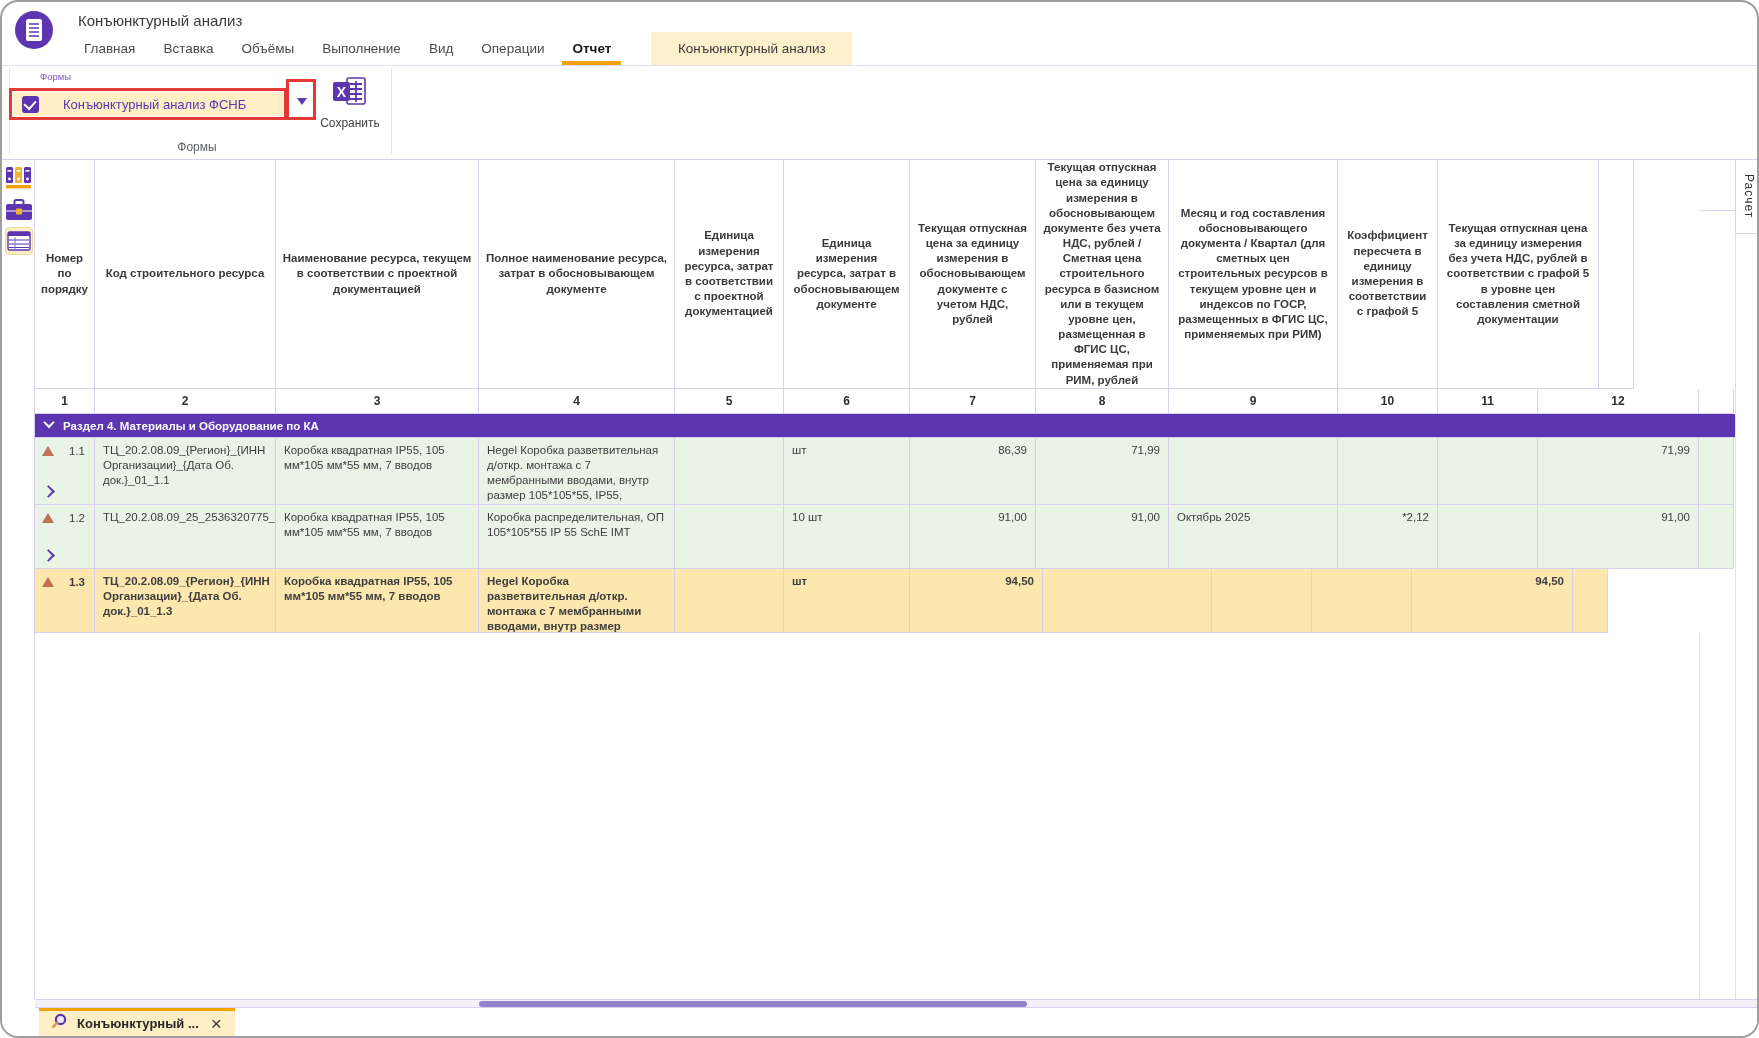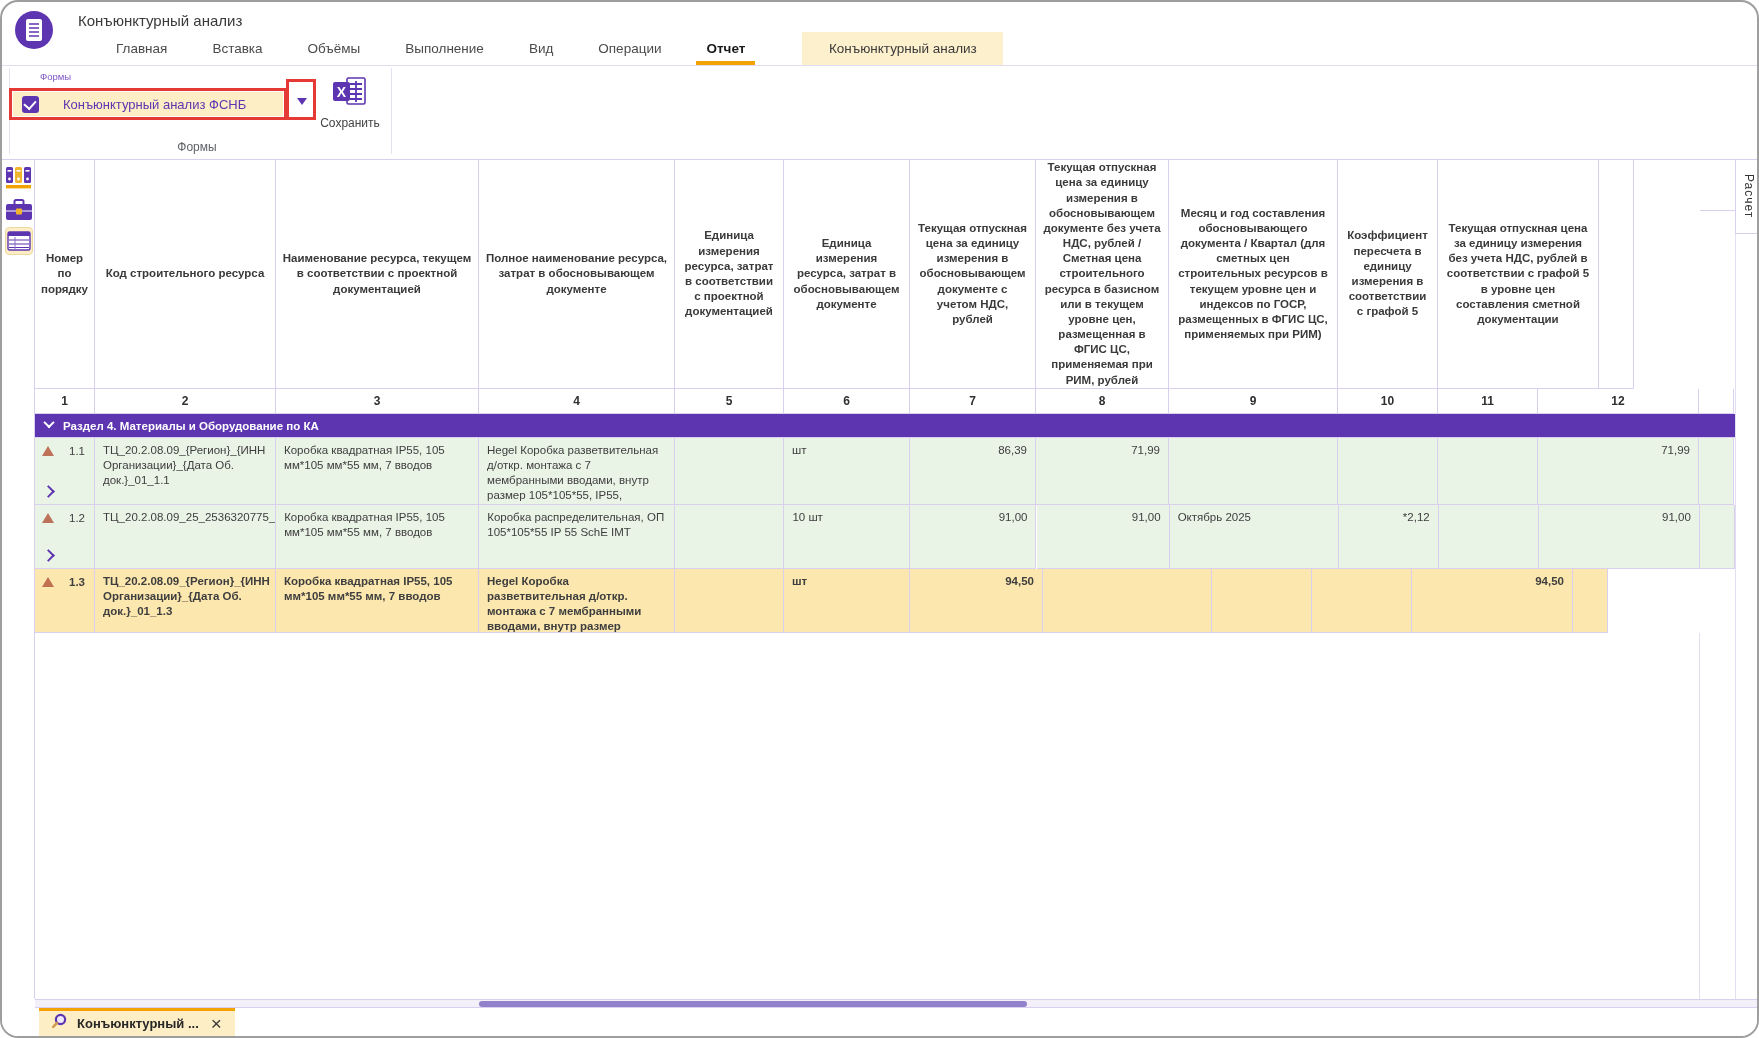--- a/index.html
+++ b/index.html
@@ -3,21 +3,21 @@
 <meta charset="utf-8">
 <style>
   * { box-sizing: border-box; margin: 0; padding: 0; }
   html,body { background:#fff; }
   body { font-family: "Liberation Sans", "DejaVu Sans", sans-serif; }
   .window { position:relative; width:1759px; height:1038px; border:2px solid #9e9e9e; border-radius:18px; overflow:hidden; background:#fff; }
 
   
   .appicon { position:absolute; left:12px; top:8px; width:40px; height:40px; }
   .page-title { position:absolute; left:76px; top:10px; font-size:15px; color:#3a3a3a; }
-  .menu-row { position:absolute; left:82px; top:30px; height:33px; display:flex; align-items:stretch; gap:45px;margin-left:32px; }
+  .menu-row { position:absolute; left:82px; top:30px; height:33px; display:flex; align-items:stretch; gap:28px; }
   .menu-item { position:relative; display:flex; align-items:center; font-size:13.5px; color:#4a4a4a; cursor:default; white-space:nowrap; }
   .menu-item.active { font-weight:bold; color:#1b1b1b; }
   .menu-item.active::after { content:""; position:absolute; left:-10px; right:-10px; bottom:0; height:4px; background:#f2a202; }
   .ribbon-tab { position:relative; margin-left:12px; width:201px; display:flex; align-items:center; justify-content:center; background:#fdf0cd; font-size:13.5px; color:#3b3b3b; }
   .topbar-border { position:absolute; left:0; top:63px; width:100%; height:1px; background:#e2dcf1; }
 
   
   .toolbar { position:absolute; left:0; top:64px; width:100%; height:94px; background:#fff; border-bottom:1px solid #d9cfee; }
   .tb-sep { position:absolute; top:2px; width:1px; height:86px; background:#e6e1f2; }
   .mini-label { position:absolute; left:38px; top:5px; font-size:9.5px; color:#7e57c2; }
@@ -225,21 +225,21 @@
           <div class="tcell dcell" style="width: 109px; height: 67px;"></div>
           <div class="tcell dcell" style="width: 126px; height: 67px;">шт</div>
           <div class="tcell dcell al-r" style="width: 126px; height: 67px;">86,39</div>
           <div class="tcell dcell al-r" style="width: 133px; height: 67px;">71,99</div>
           <div class="tcell dcell" style="width: 169px; height: 67px;"></div>
           <div class="tcell dcell al-r" style="width: 100px; height: 67px;"></div>
           <div class="tcell dcell" style="width: 100px; height: 67px;"></div>
           <div class="tcell dcell al-r" style="width: 161px; height: 67px;">71,99</div>
           <div class="tcell dcell" style="width: 35px;"></div>
         </div>
-        <div class="trow row-green" style="height: 64px; justify-content: space-between;">
+        <div class="trow row-green" style="height: 64px;">
           <div class="tcell dcell" style="width: 60px; height: 64px;">
             <span class="warn-tri"></span>
             <span class="row-num">1.2</span>
             <span class="chev"></span>
           </div>
           <div class="tcell dcell" style="width: 181px; height: 64px;">ТЦ_20.2.08.09_25_2536320775_22.10.2025_01_1.2</div>
           <div class="tcell dcell" style="width: 203px; height: 64px;">Коробка квадратная IP55, 105 мм*105 мм*55 мм, 7 вводов</div>
           <div class="tcell dcell" style="width: 196px; height: 64px;">Коробка распределительная, ОП 105*105*55 IP 55 SchE IMT</div>
           <div class="tcell dcell" style="width: 109px; height: 64px;"></div>
           <div class="tcell dcell" style="width: 126px; height: 64px;">10 шт</div>

